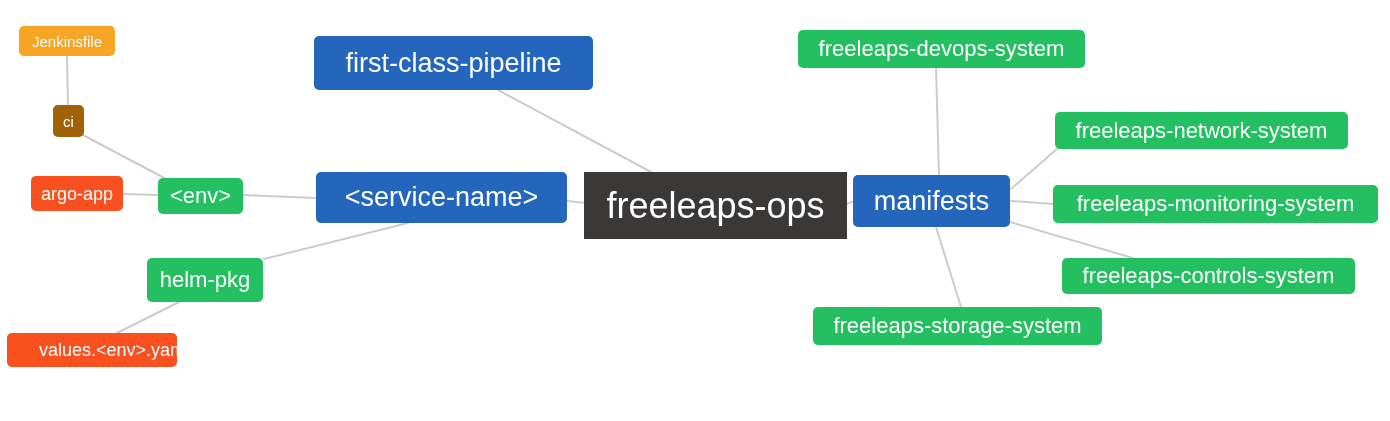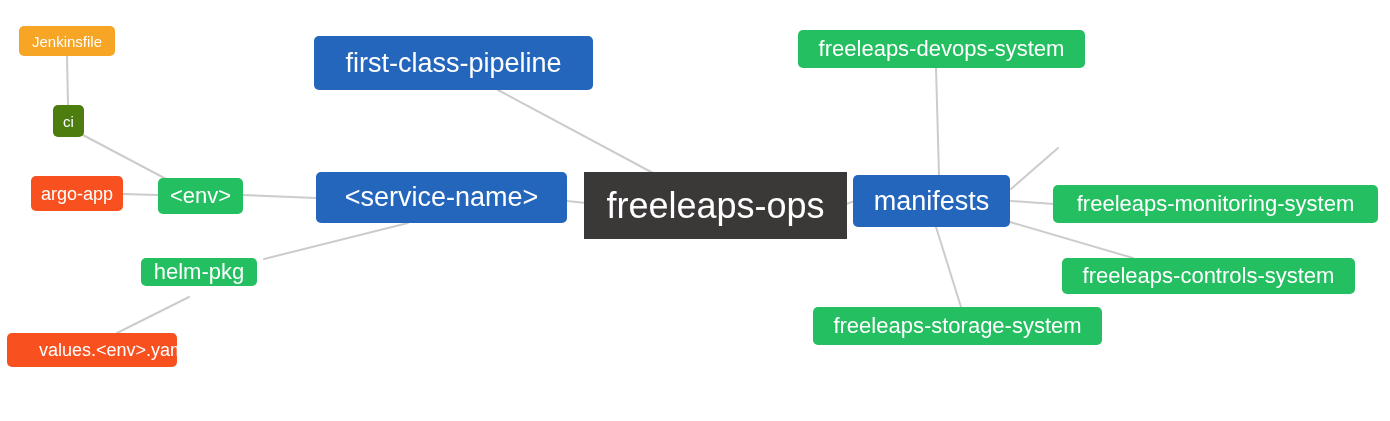--- a/index.html
+++ b/index.html
@@ -36,21 +36,21 @@
     color: #ffffff;
     border-radius: 5px;
     white-space: nowrap;
     cursor: default;
     line-height: 1;
   }
   .root   { background: #3b3838; font-size: 36px; border-radius: 0; }
   .branch { background: #2566bd; font-size: 27px; }
   .green  { background: #23bf60; font-size: 22px; }
   .red-md { background: #f8501f; font-size: 18px; }
-  .red-sm { background: #4d7c0f; font-size: 15px; }
+  .red-sm { background: #a16207; font-size: 15px; }
   .orange { background: #f6a525; font-size: 15px; }
 </style>
 </head>
 <body>
 
 <div class="canvas">
 
   <svg class="edges" viewBox="0 0 1390 421" xmlns="http://www.w3.org/2000/svg">
     <line x1="67" y1="56" x2="68" y2="105"></line>
     <line x1="81" y1="134" x2="170" y2="181"></line>
@@ -71,32 +71,33 @@
   <div class="node root" style="left:584px;  top:172px; width:263px; height:67px;">freeleaps-ops</div>
 
   <div class="node branch" style="left:314px;  top:36px;  width:279px; height:54px;">first-class-pipeline</div>
 
   <div class="node branch" style="left:316px;  top:172px; width:251px; height:51px;">&lt;service-name&gt;</div>
 
   <div class="node branch" style="left:853px;  top:175px; width:157px; height:52px;">manifests</div>
 
   <div class="node green" style="left:158px;  top:178px; width:85px;  height:36px;">&lt;env&gt;</div>
 
-  <div class="node green" style="left:141px;  top:258px; width:116px; height:28px;">helm-pkg</div>
+  <div class="node green" style="left:147px;  top:258px; width:116px; height:44px;">helm-pkg</div>
 
   <div class="node red-sm" style="left:53px;   top:105px; width:31px;  height:32px;">ci</div>
 
   <div class="node red-md" style="left:31px;   top:176px; width:92px;  height:35px;">argo-app</div>
 
   <div class="node orange" style="left:19px;   top:26px;  width:96px;  height:30px;">Jenkinsfile</div>
 
   <div class="node red-md" style="left:7px;    top:333px; width:170px; height:34px;padding-left:44px;">values.&lt;env&gt;.yaml</div>
 
   <div class="node green" style="left:798px;  top:30px;  width:287px; height:38px;">freeleaps-devops-system</div>
 
+  <div class="node green" style="left:1055px; top:112px; width:293px; height:37px;">freeleaps-network-system</div>
 
   <div class="node green" style="left:1053px; top:185px; width:325px; height:38px;">freeleaps-monitoring-system</div>
 
   <div class="node green" style="left:1062px; top:258px; width:293px; height:36px;">freeleaps-controls-system</div>
 
   <div class="node green" style="left:813px;  top:307px; width:289px; height:38px;">freeleaps-storage-system</div>
 
 </div>
 
 </body></html>

